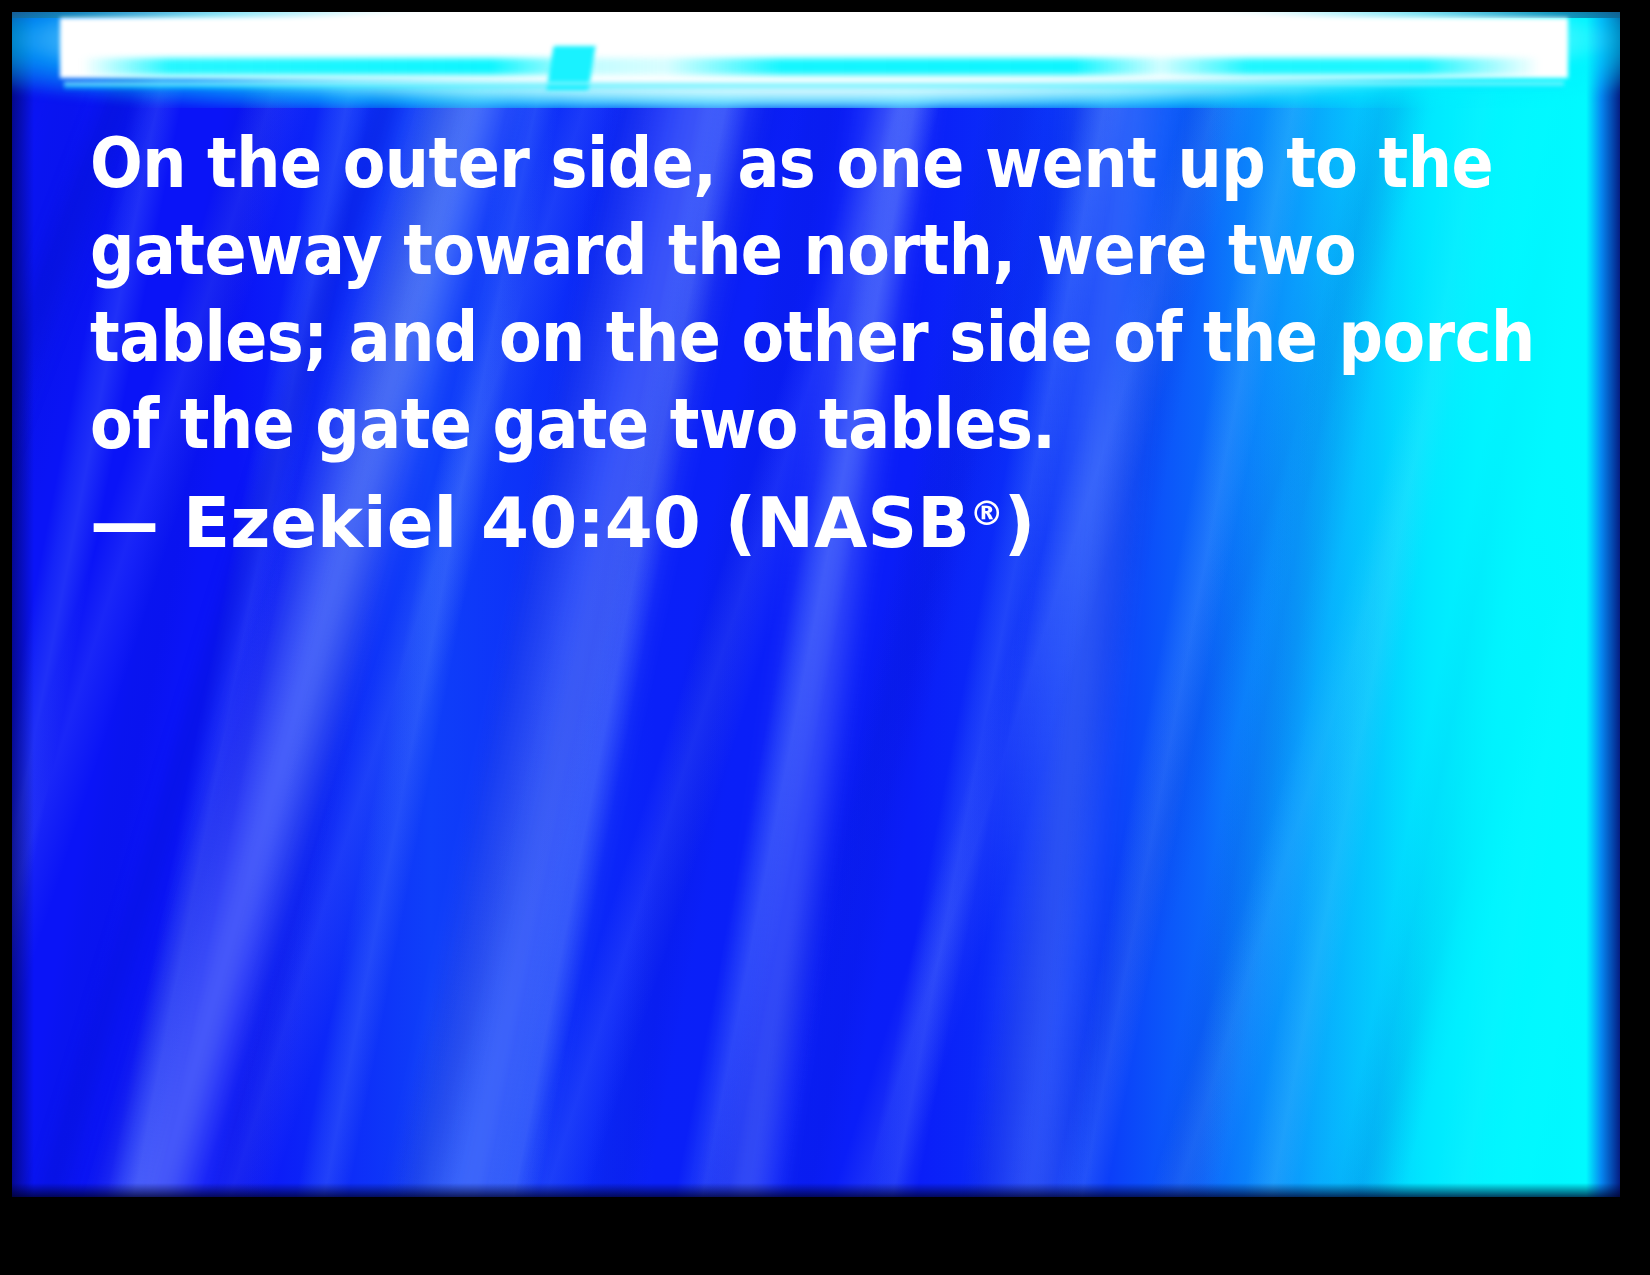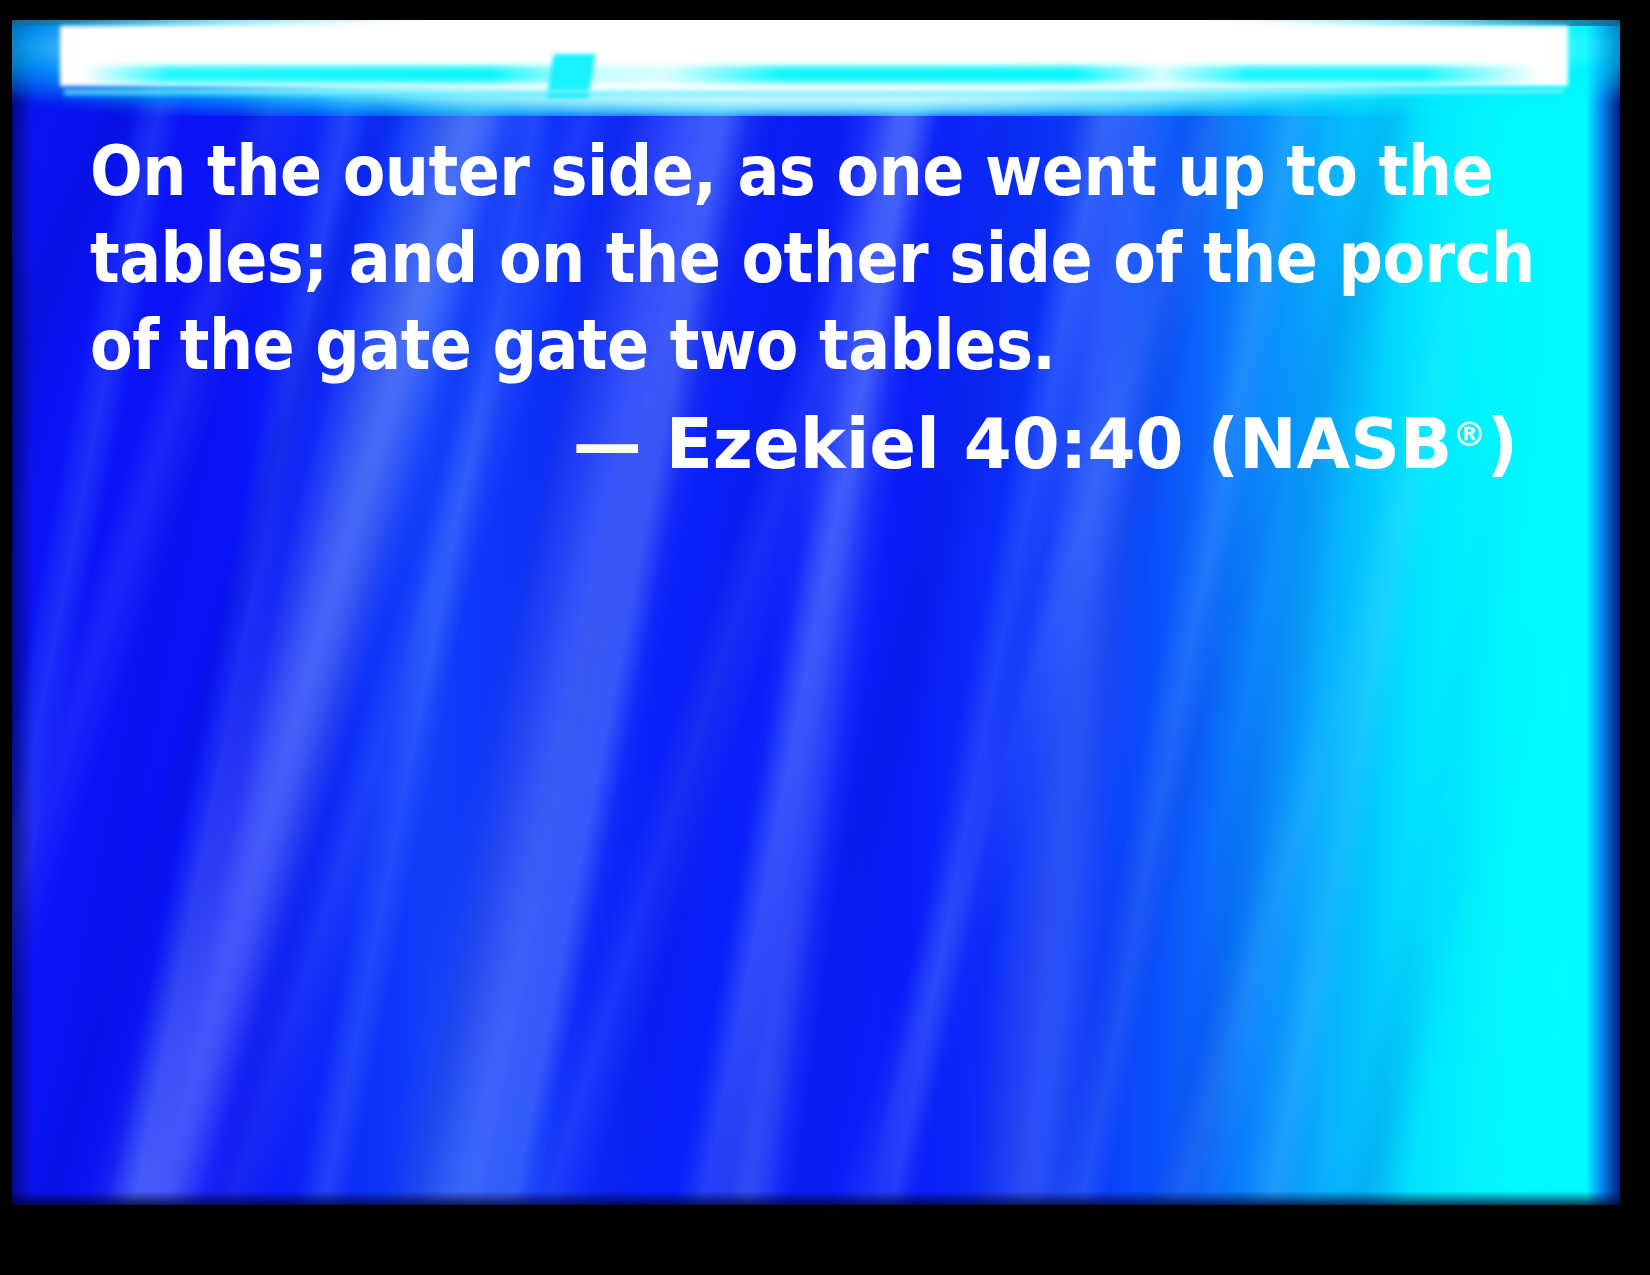--- a/index.html
+++ b/index.html
@@ -14,21 +14,21 @@
     height: 1275px;
     overflow: hidden;
     background: #000000;
     font-family: "DejaVu Sans", "Liberation Sans", sans-serif;
   }
 
   
   #stage {
     position: absolute;
     left: 12px;
-    top: 20px;
+    top: 12px;
     width: 1608px;   
     height: 1185px;  
     overflow: hidden;
     background: #0b18f6;
   }
 
   
   .bg-base {
     position: absolute;
     inset: 0;
@@ -289,21 +289,21 @@
     line-height: 87px;
     letter-spacing: -0.5px;
     white-space: nowrap;
     font-stretch: condensed;
   }
   .attrib {
     color: #ffffff;
     font-weight: bold;
     font-size: 69px;
     line-height: 87px;
-    text-align: right;
+    text-align: left;
     white-space: nowrap;
     padding-right: 42px;
     padding-top: 2px;
   }
   .reg {
     font-size: 34px;
     vertical-align: 22px;
     font-weight: bold;
   }
 </style>
@@ -336,20 +336,21 @@
       <div class="topband-violet"></div>
       <div class="topband-glow"></div>
       <div class="topband-core"></div>
       <div class="topband-cyanline"></div>
       <div class="topband-notch"></div>
       <div class="topband-bottomedge"></div>
     </div>
 
     <div class="verse">
       <div class="verse-line">On the outer side, as one went up to the</div>
+      <div class="verse-line">gateway toward the north, were two</div>
       <div class="verse-line">tables; and on the other side of the porch</div>
       <div class="verse-line">of the gate gate two tables.</div>
 
       <div class="attrib"><span>— Ezekiel 40:40 (NASB</span><span class="reg">®</span><span>)</span></div>
     </div>
 
   </div>
 </div>
 
 </body></html>

